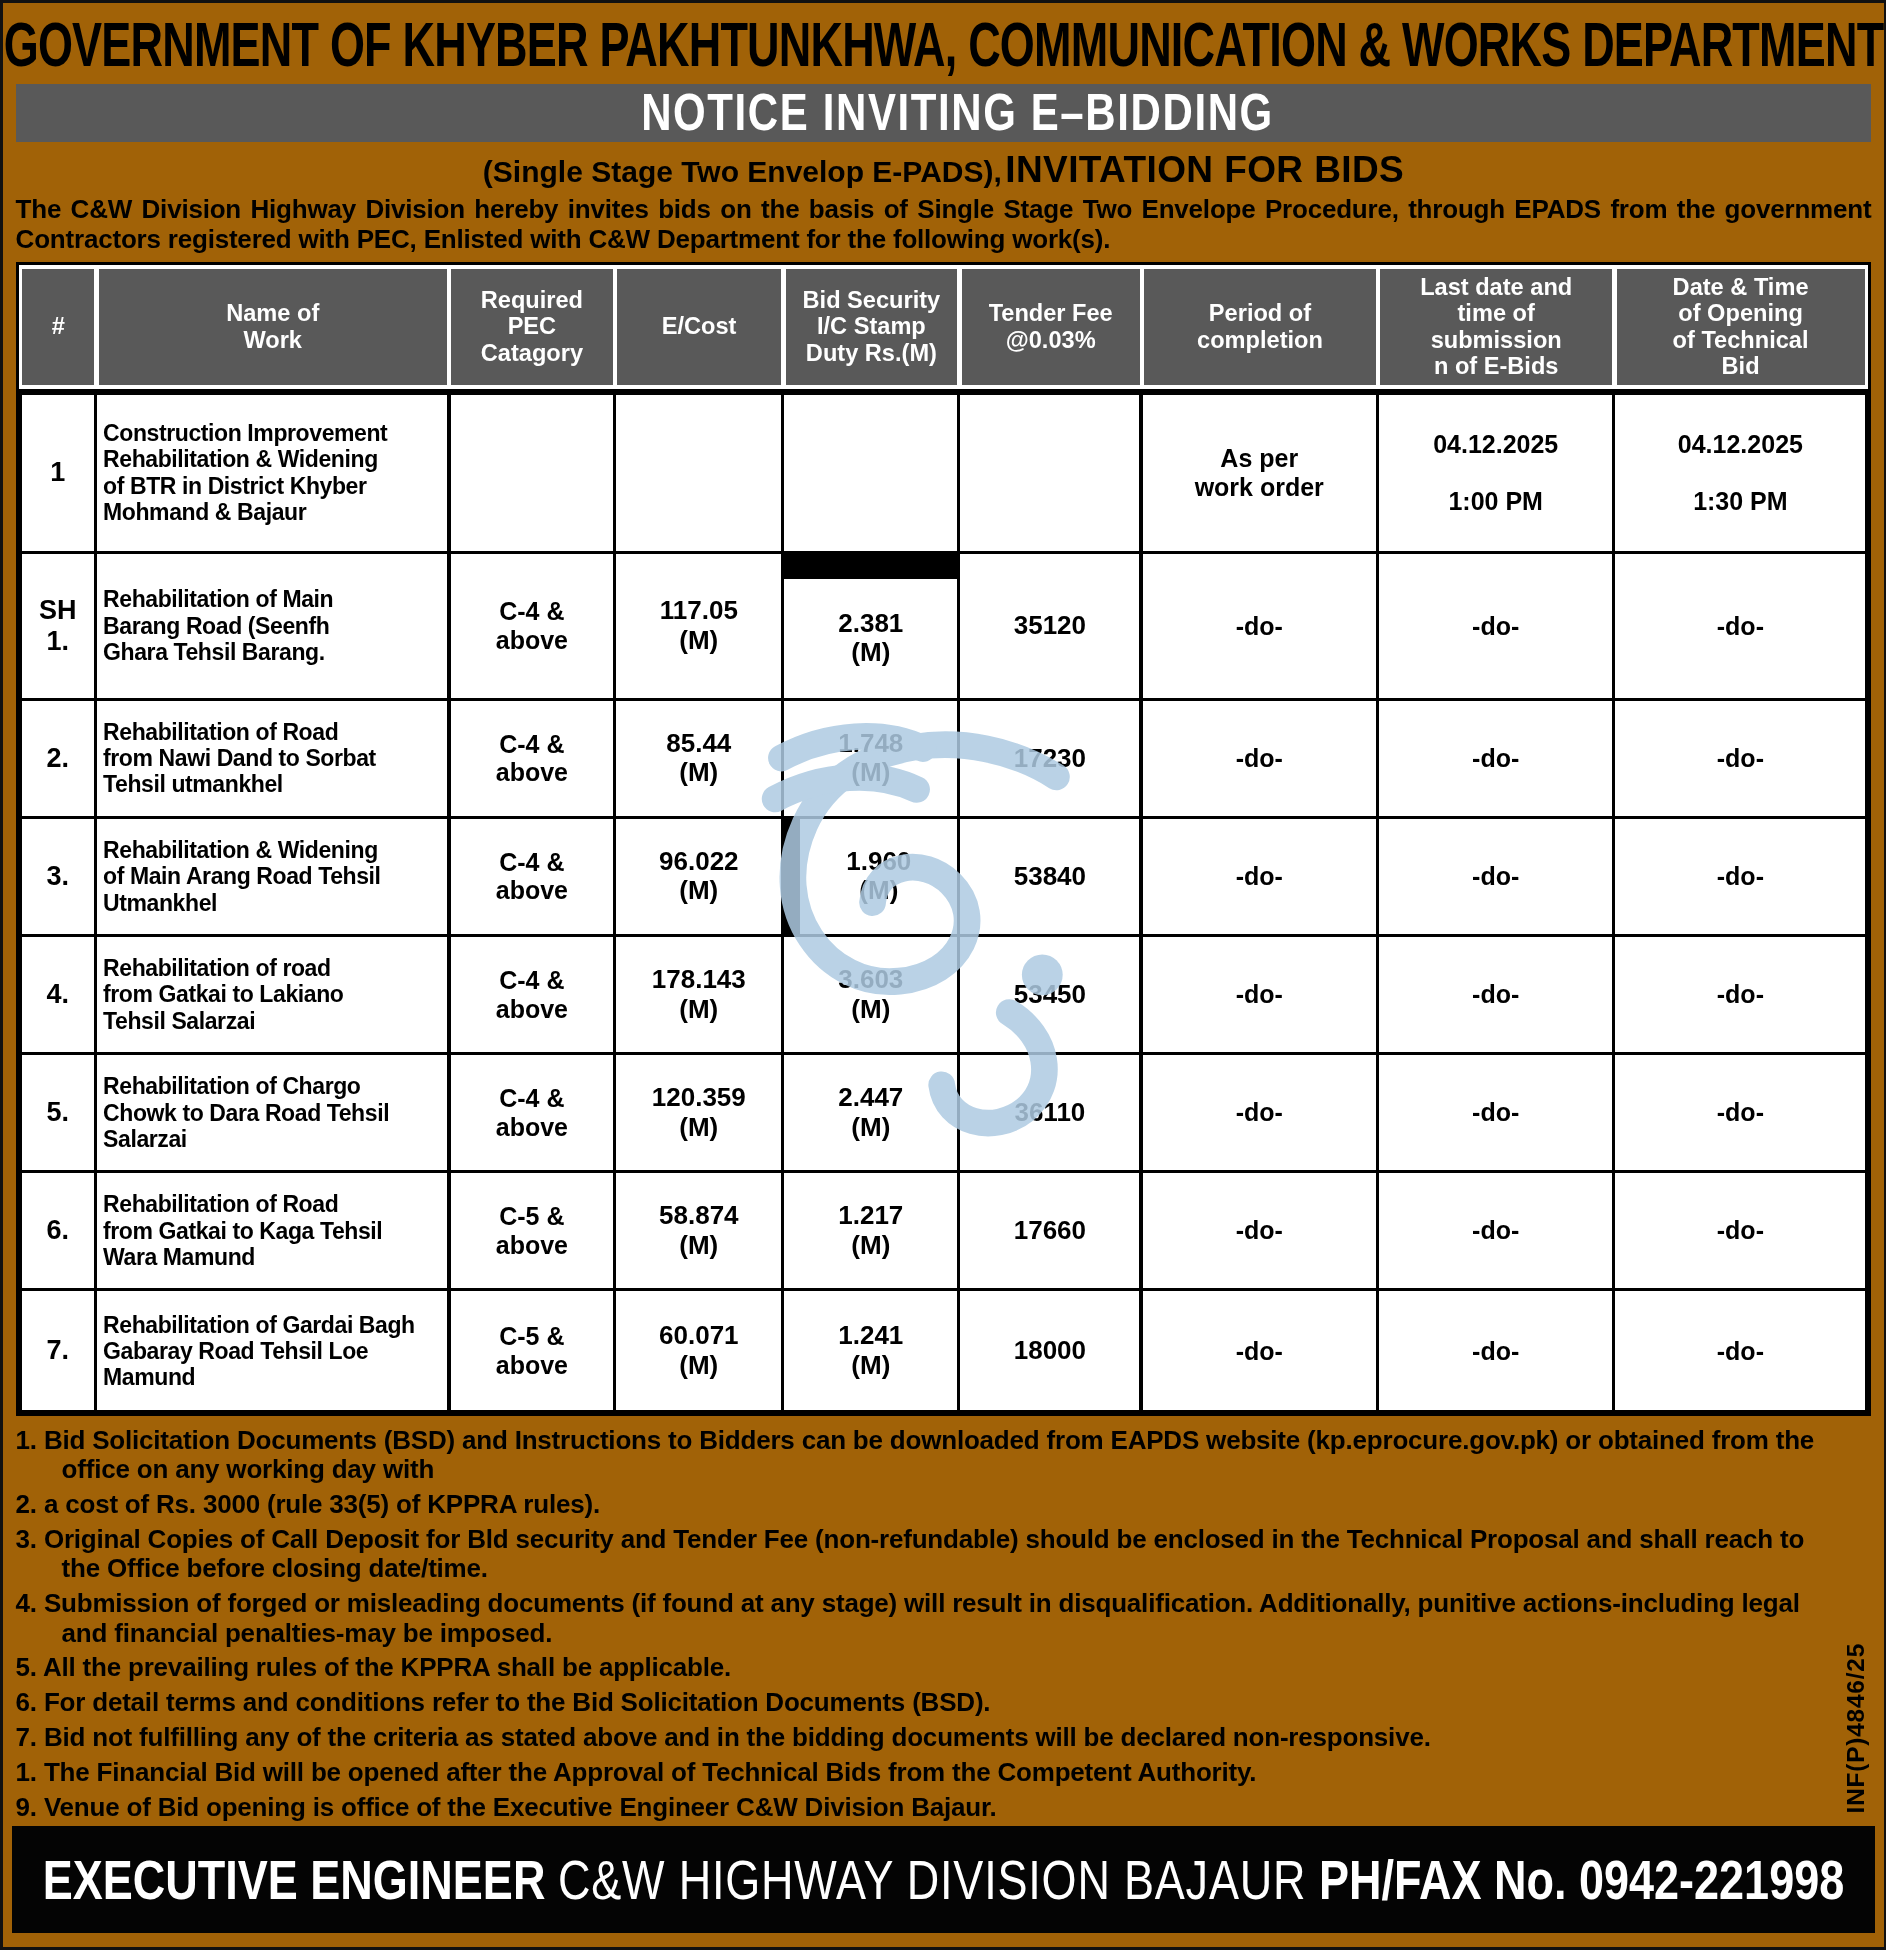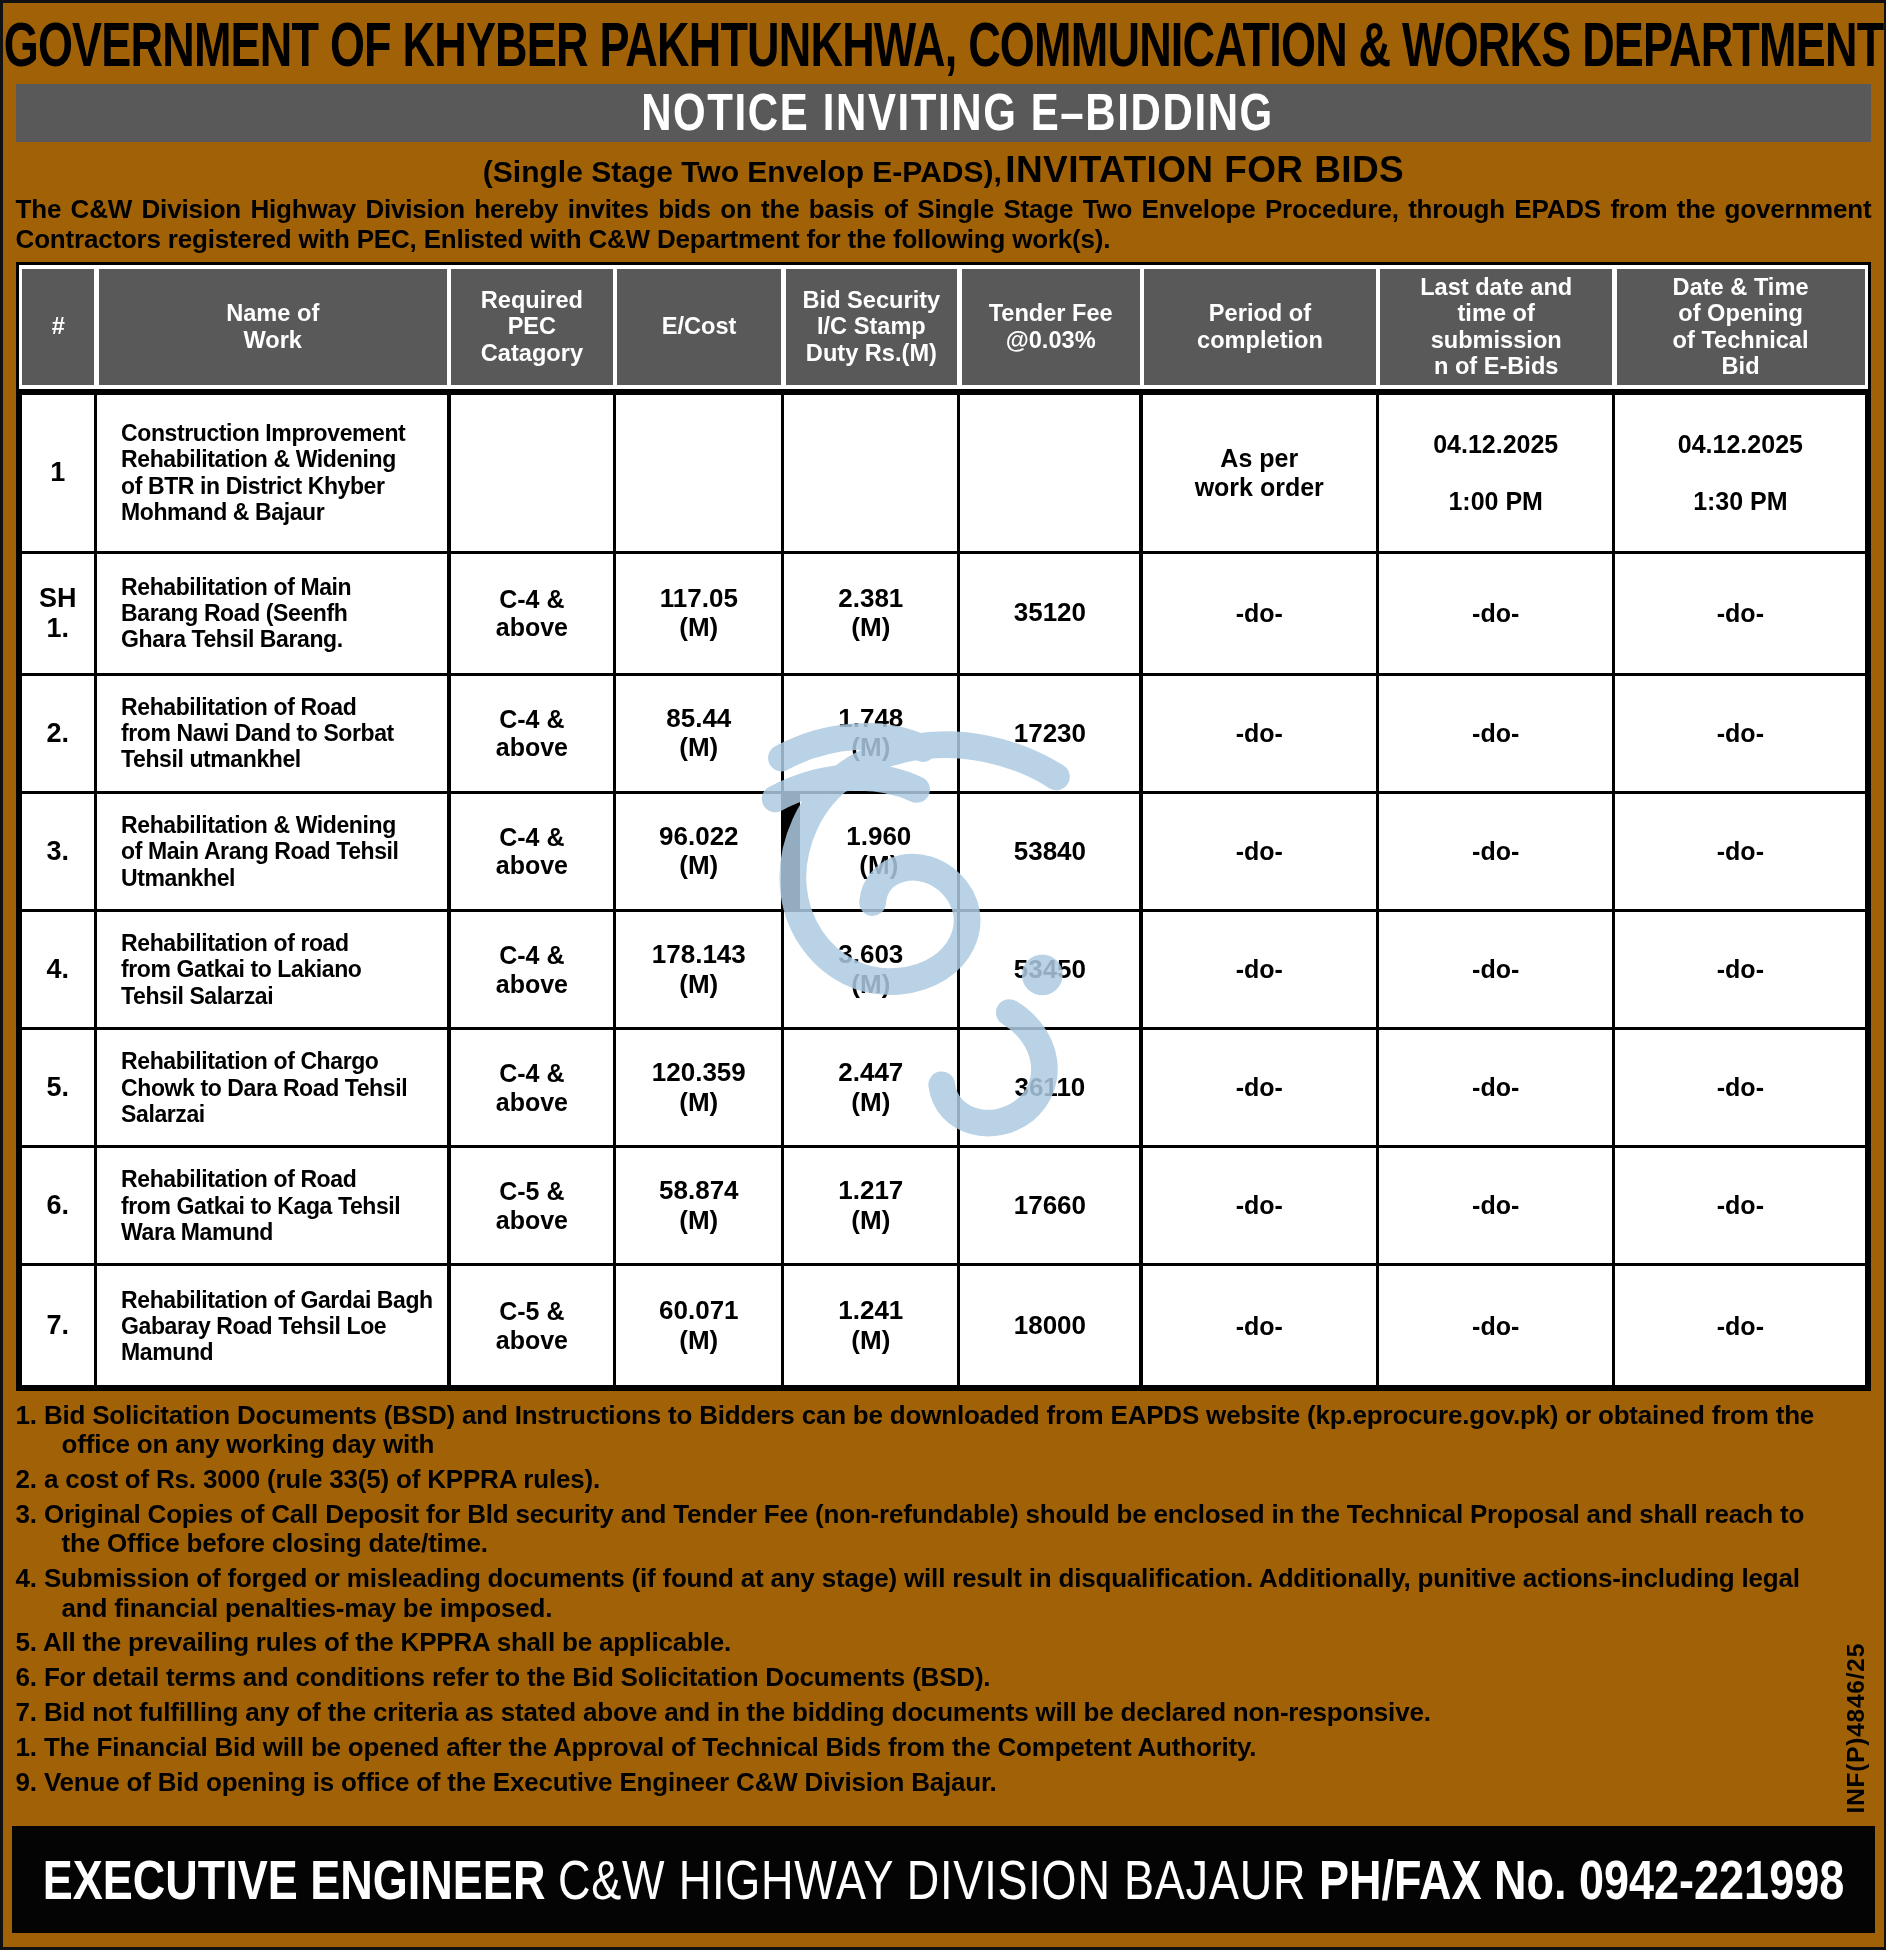--- a/index.html
+++ b/index.html
@@ -57,21 +57,21 @@
   .tbody-grid {
     background:#000; border:3.1px solid #000;
     gap:3.1px; padding:3.1px;
   }
   .td {
     background:#fff; white-space:pre-line; line-height:1.14;
     display:flex; align-items:center; justify-content:center;
     text-align:center; font-weight:bold; font-size:25px; padding:3.1px 4.7px;
   }
   .td.c-no   { font-size:27px; }
-  .td.c-name { justify-content:flex-start; text-align:left; font-size:23px; letter-spacing:-0.4px; padding-left:24px; }
+  .td.c-name { justify-content:flex-start; text-align:left; font-size:23px; letter-spacing:-0.4px; padding-left:6px; }
   .td.c-ecost, .td.c-bid_security, .td.c-tender_fee { font-size:26px; }
   
   .notes { margin-top:9.4px; width:1800px; }
   .note {
     font-weight:bold; font-size:26px; line-height:1.13; letter-spacing:-0.2px;
     padding-left:46px; text-indent:-46px; margin-bottom:5.5px; text-align:left;
   }
   
   .footer {
     position:absolute; left:9.4px; right:9.4px; bottom:14px; height:107px;
@@ -159,21 +159,21 @@
 1:30 PM</div>
         <div class="td c-no" style="min-height: 119px;">SH
 1.</div>
         <div class="td c-name" style="min-height: 119px;">Rehabilitation of Main
 Barang Road (Seenfh
 Ghara Tehsil Barang.</div>
         <div class="td c-pec" style="min-height: 119px;">C-4 &amp;
 above</div>
         <div class="td c-ecost" style="min-height: 119px;">117.05
 (M)</div>
-        <div class="td c-bid_security" style="min-height: 119px;">2.381
+        <div class="td c-bid_security" style="min-height: 119px; margin-top: 25px;">2.381
 (M)</div>
         <div class="td c-tender_fee" style="min-height: 119px;">35120</div>
         <div class="td c-period" style="min-height: 119px;">-do-</div>
         <div class="td c-last_date" style="min-height: 119px;">-do-</div>
         <div class="td c-opening" style="min-height: 119px;">-do-</div>
         <div class="td c-no" style="min-height: 115px;">2.</div>
         <div class="td c-name" style="min-height: 115px;">Rehabilitation of Road
 from Nawi Dand to Sorbat
 Tehsil utmankhel</div>
         <div class="td c-pec" style="min-height: 115px;">C-4 &amp;

